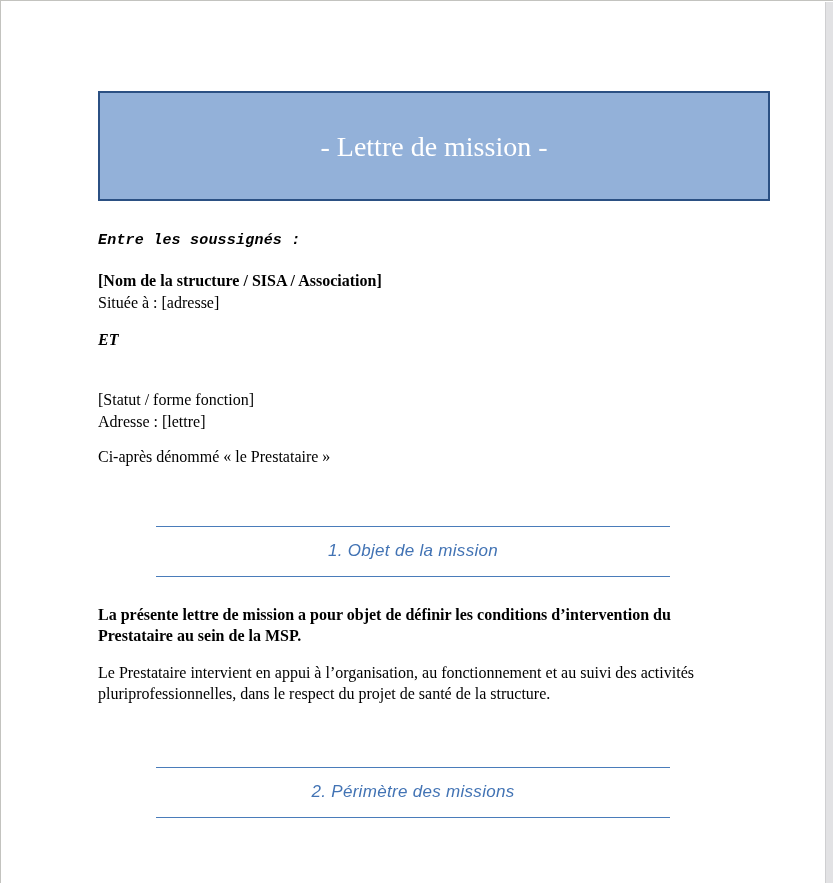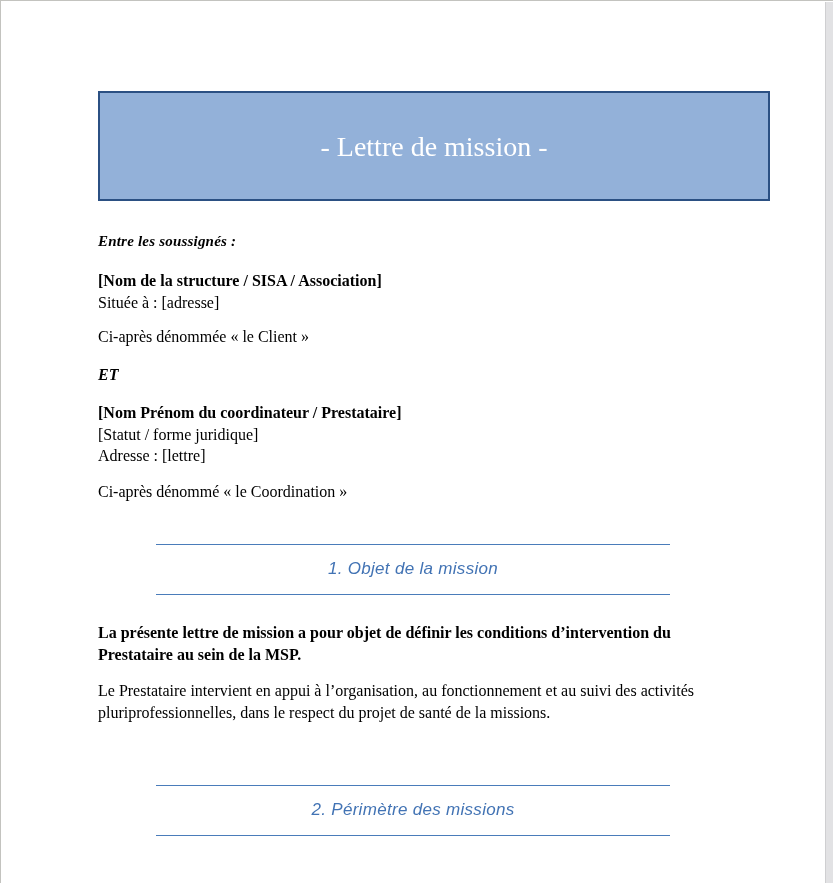--- a/index.html
+++ b/index.html
@@ -35,21 +35,21 @@
     background:var(--banner-fill);
     border:2px solid var(--banner-border);
     color:var(--banner-text);
     display:flex;flex-direction:column;justify-content:center;align-items:center;
     text-align:center;
     font-size:28px;line-height:43px;
     font-family:"Liberation Serif","DejaVu Serif",serif;
   }
   .intro{
     margin-top:32px;
-    font-family:Liberation Serif, serif;
+    font-family:Liberation Mono, monospace;
     font-weight:bold;font-style:italic;
     font-size:15px;line-height:16px;letter-spacing:0.2px;
   }
   .party-block{margin-top:21px;}
   .party-block .bold{font-weight:bold;text-align:right;}
   .designation{margin-top:13px;}
   .connector{margin-top:16px;font-weight:bold;font-style:italic;}
   .party-block.provider{margin-top:17px;}
   .designation.provider{margin-top:14px;}
   .section-heading{
@@ -57,21 +57,21 @@
     width:514px;margin-left:58px;
     border-top:1.5px solid var(--heading-rule);
     border-bottom:1.5px solid var(--heading-rule);
     padding:13px 0 14px 0;
     text-align:center;
     font-family:"Liberation Sans","DejaVu Sans",sans-serif;
     font-style:italic;font-size:17px;line-height:22px;
     color:var(--heading-text);
     letter-spacing:0.3px;
   }
-  .section-heading.first{margin-top:42px;}
+  .section-heading.first{margin-top:58px;}
   .section-heading.second{margin-top:62px;}
   .para{max-width:645px;}
   .para.p1{margin-top:27px;font-weight:bold;}
   .para.p2{margin-top:15px;}
 </style>
 </head>
 <body>
 
 <div class="page">
 
@@ -83,37 +83,36 @@
       <div>- Lettre de mission -</div>
     </div>
 
     <p class="intro">Entre les soussignés :</p>
 
     <p class="party-block">
       <span class="bold">[Nom de la structure / SISA / Association]</span><br>
       <span>Située à : [adresse]</span><br>
     </p>
 
-    <p class="designation">Ci-après dénommée « le Client »</p>
 
     <p class="connector">ET</p>
 
     <p class="party-block provider">
-      <span class="bold">[Nom Prénom du coordinateur / Prestataire]</span><br>
-      <span>[Statut / forme juridique]</span><br>
+      <br>
+      <span>[Statut / forme fonction]</span><br>
       <span>Adresse : [lettre]</span>
     </p>
 
-    <p class="designation provider">Ci-après dénommé « le Coordination »</p>
+    <p class="designation provider">Ci-après dénommé « le Prestataire »</p>
 
     <div class="section-heading first">
       <span>1. Objet de la mission</span>
     </div>
 
     <p class="para p1">La présente lettre de mission a pour objet de définir les conditions d’intervention du Prestataire au sein de la MSP.</p>
-    <p class="para p2">Le Prestataire intervient en appui à l’organisation, au fonctionnement et au suivi des activités pluriprofessionnelles, dans le respect du projet de santé de la missions.</p>
+    <p class="para p2">Le Prestataire intervient en appui à l’organisation, au fonctionnement et au suivi des activités pluriprofessionnelles, dans le respect du projet de santé de la structure.</p>
 
     <div class="section-heading second">
       <span>2. Périmètre des missions</span>
     </div>
 
   </div>
 </div>
 
 </body></html>

